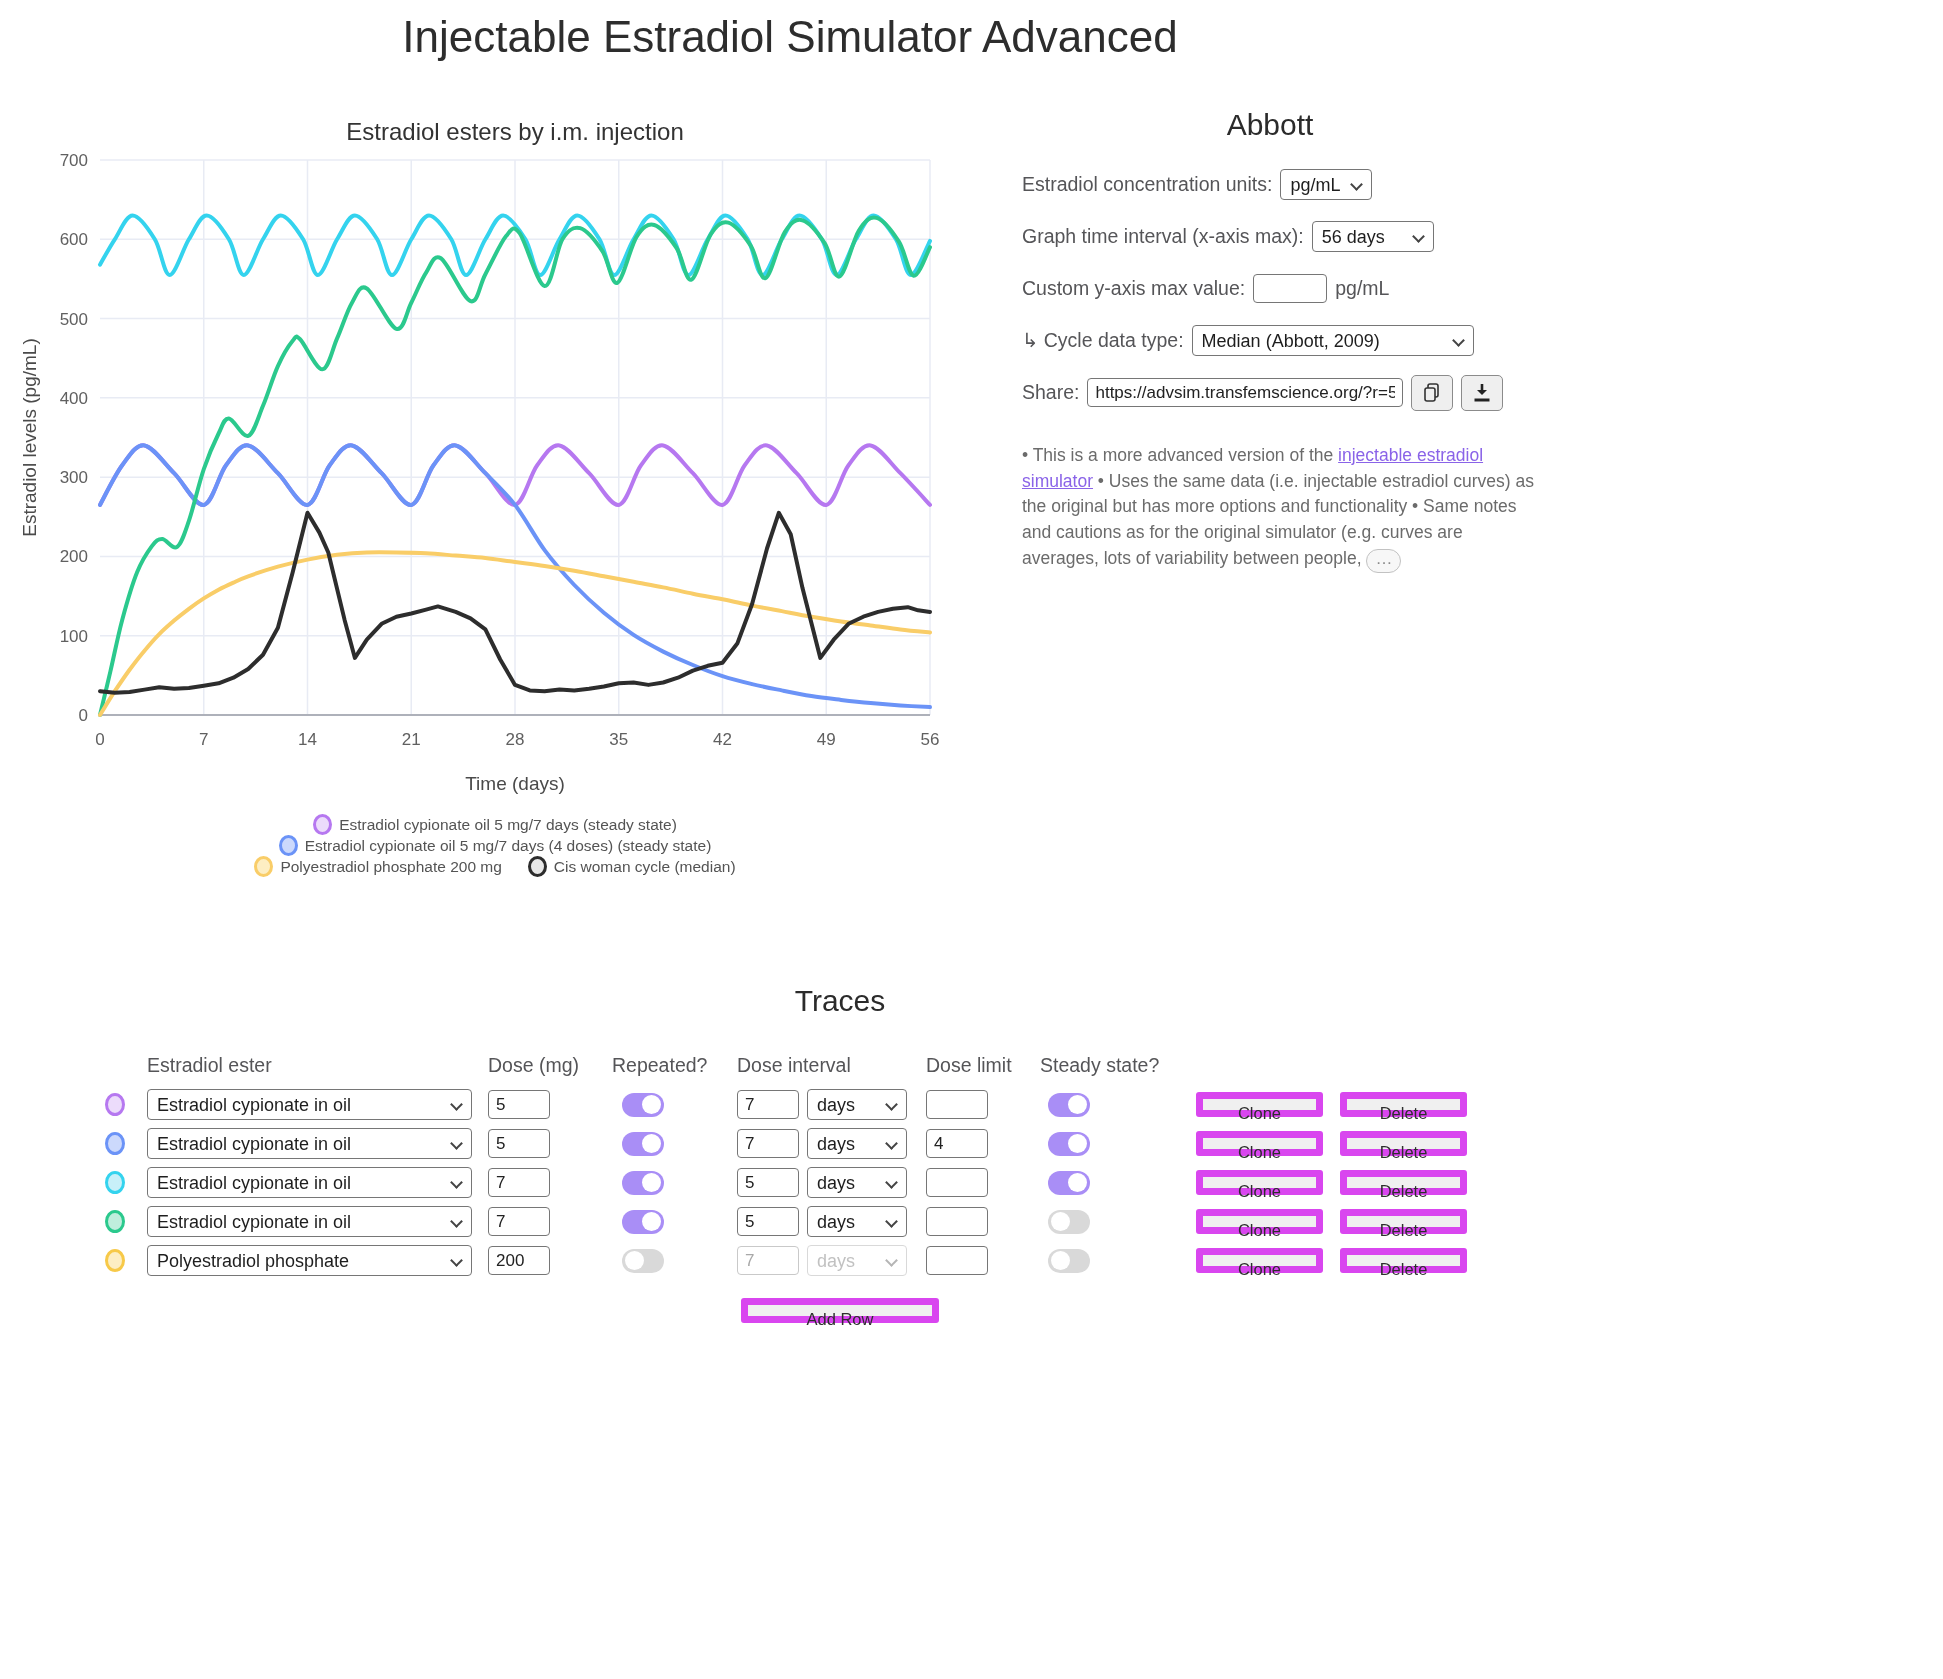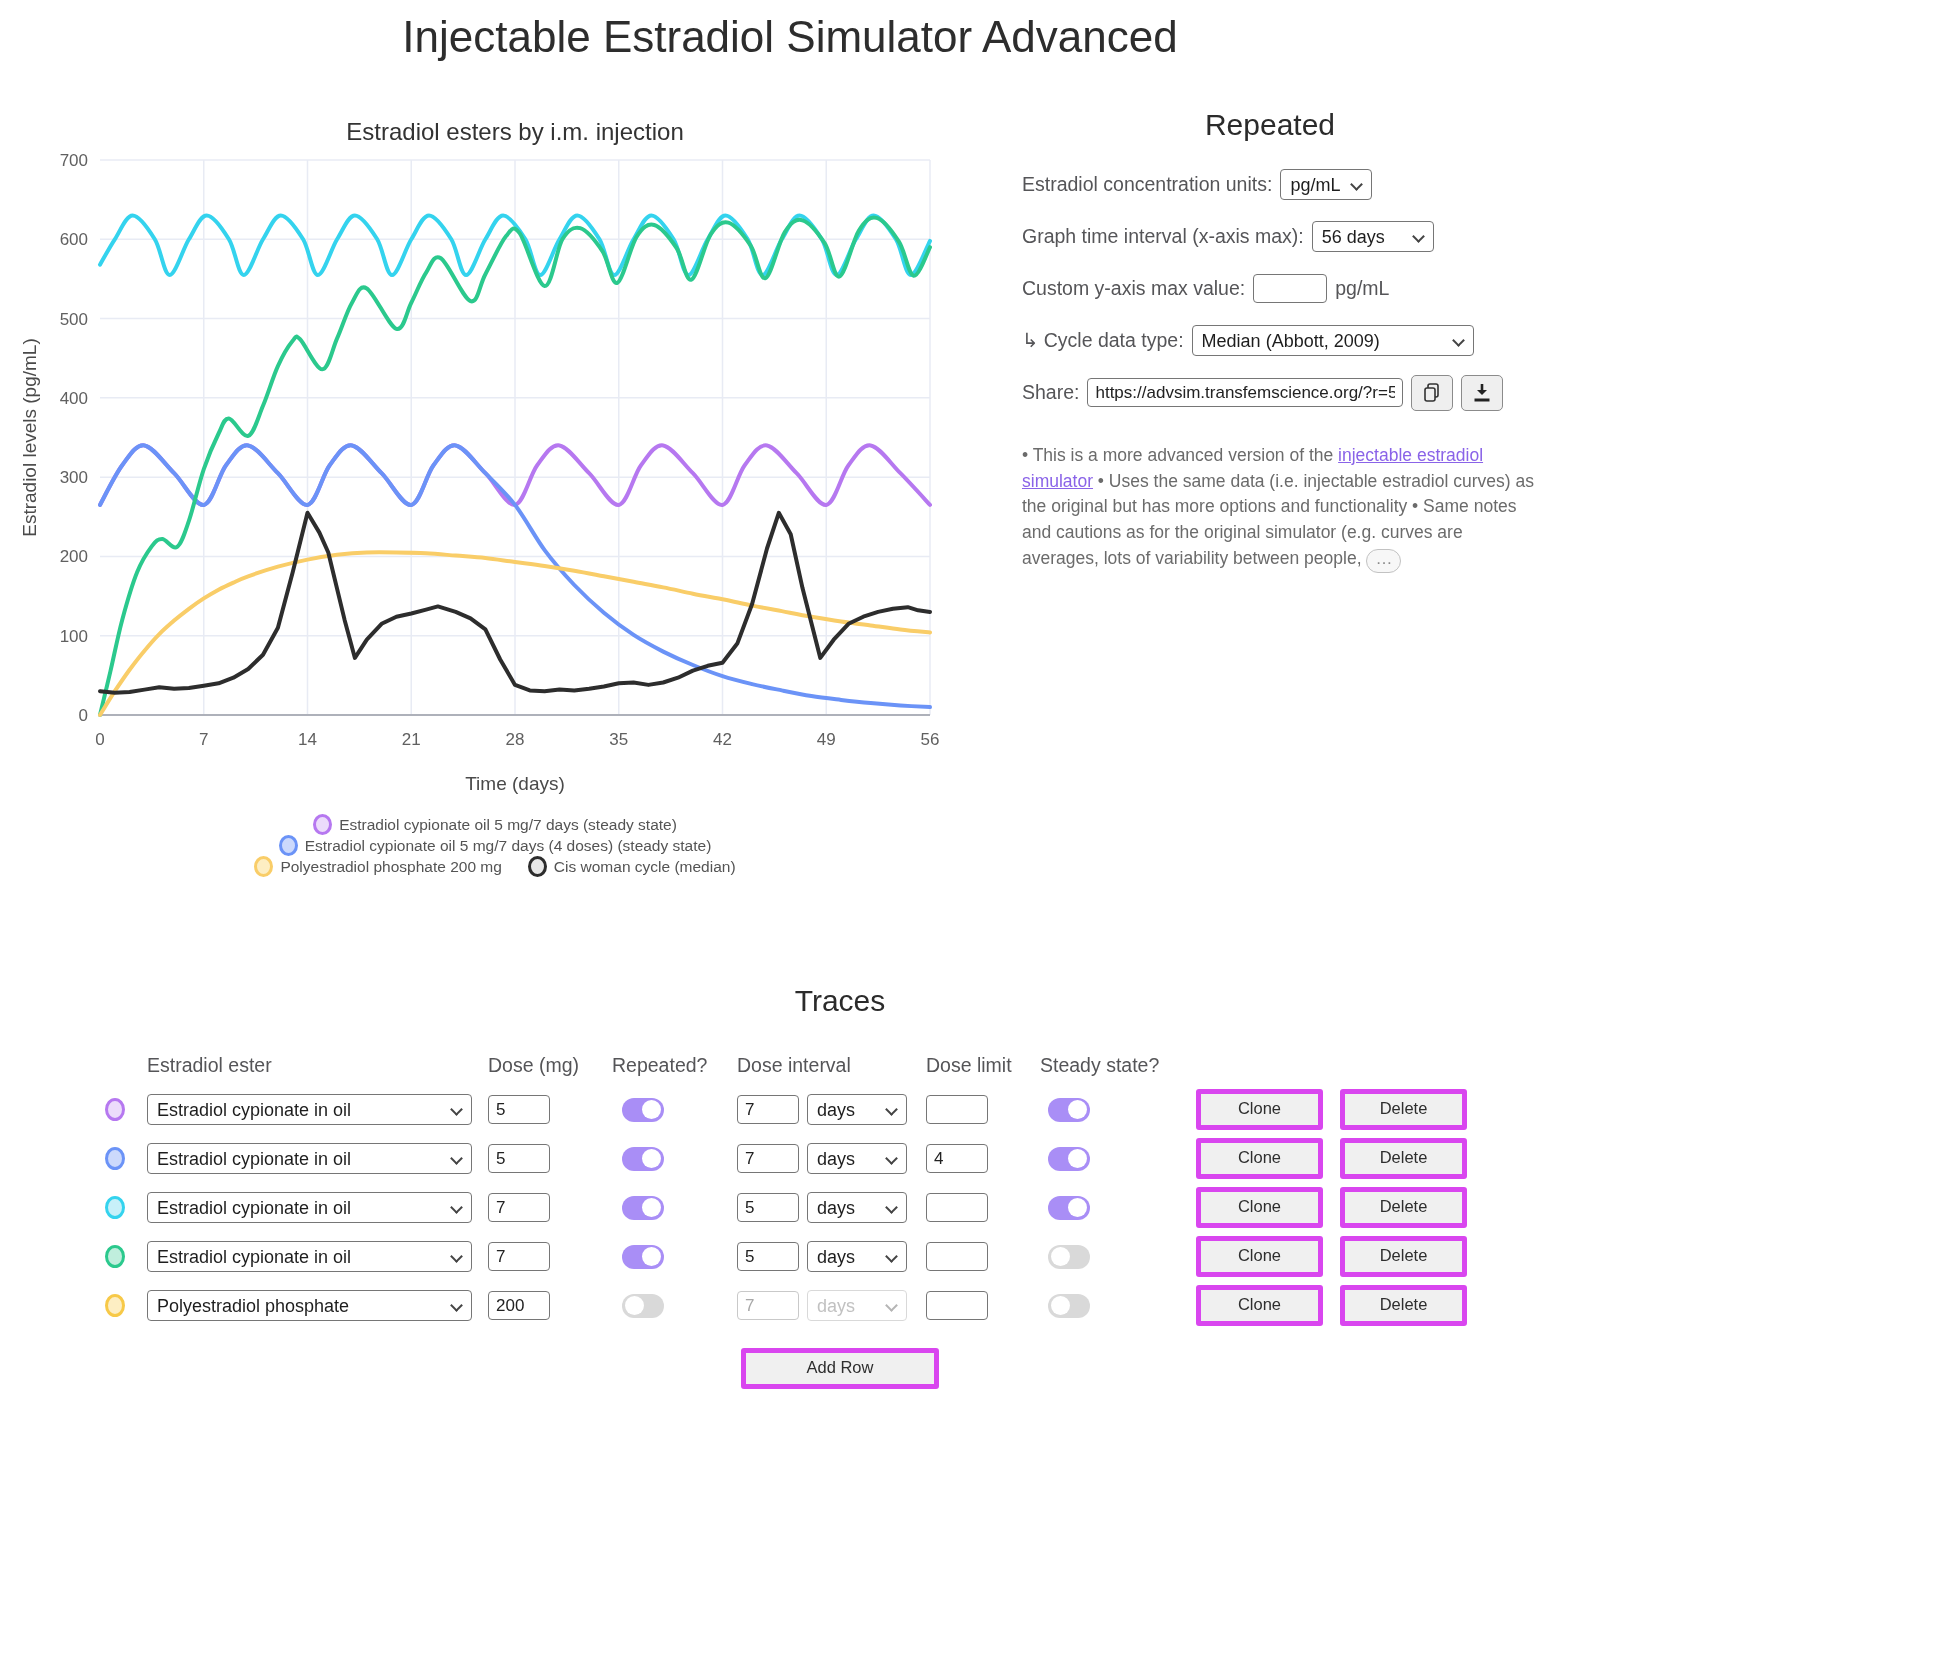--- a/index.html
+++ b/index.html
@@ -33,23 +33,23 @@
     border-right:2px solid #444;border-bottom:2px solid #444;transform:rotate(45deg);pointer-events:none;}
   .sel-wrap.disabled select{color:#a8a8a8;border-color:#c9c9c9;}
   .sel-wrap.disabled::after{border-color:#b5b5b5;}
 
   .toggle{position:relative;display:inline-block;width:42px;height:24px;border-radius:13px;
     background:#d9d9d9;cursor:pointer;}
   .toggle.on{background:#a98ef6;}
   .toggle .knob{position:absolute;top:2.5px;left:3px;width:19px;height:19px;border-radius:50%;background:#fff;}
   .toggle.on .knob{left:20px;}
 
-  .btn{display:inline-block;background:#f0f0f0;border:5px solid #d946ef;border-radius:3px;
+  .btn{display:inline-block;background:#f0f0f0;border:7px solid #d946ef;border-radius:3px;
     font-size:16.5px;color:#2e2e2e;font-family:"Liberation Sans",sans-serif;text-align:center;
-    height:41px;line-height:29px;cursor:pointer;box-sizing:border-box;}
+    height:25px;line-height:29px;cursor:pointer;box-sizing:border-box;}
   .icon-btn{width:40px;height:34px;background:#efefef;border:1px solid #8b8b8b;border-radius:5px;
     display:inline-flex;align-items:center;justify-content:center;cursor:pointer;}
 
   .share-input{width:300px;font-size:15px;color:#333;}
 
   .about-text{margin:34px 0 0 22px;width:512px;font-size:17.5px;line-height:1.47;color:#6b6b6b;}
   .about-text a{color:#8a63e8;text-decoration:underline;}
   .ellipsis-btn{display:inline-block;border:1px solid #c2c2c2;background:#f7f7f7;color:#8a8a8a;
     border-radius:12px;padding:0 8px;height:22px;line-height:18px;font-size:17px;cursor:pointer;}
 
@@ -141,21 +141,21 @@
       </span>
       <span class="legend-item">
         <span class="ring legend-ring" style="border-color: rgb(45, 45, 45); background: rgb(232, 232, 232);"></span>
         <span>Cis woman cycle (median)</span>
       </span>
     </div>
   </div>
 </div>
 
 <div class="right-col">
-  <div class="panel-heading">Repeated</div>
+  <div class="panel-heading">Abbott</div>
 
   <div class="opt-row">
     <span class="lbl">Estradiol concentration units:</span>
     <span class="sel-wrap">
       <select id="sel-units" style="width:92px;"><option>pg/mL</option></select>
     </span>
   </div>
 
   <div class="opt-row">
     <span class="lbl">Graph time interval (x-axis max):</span>

